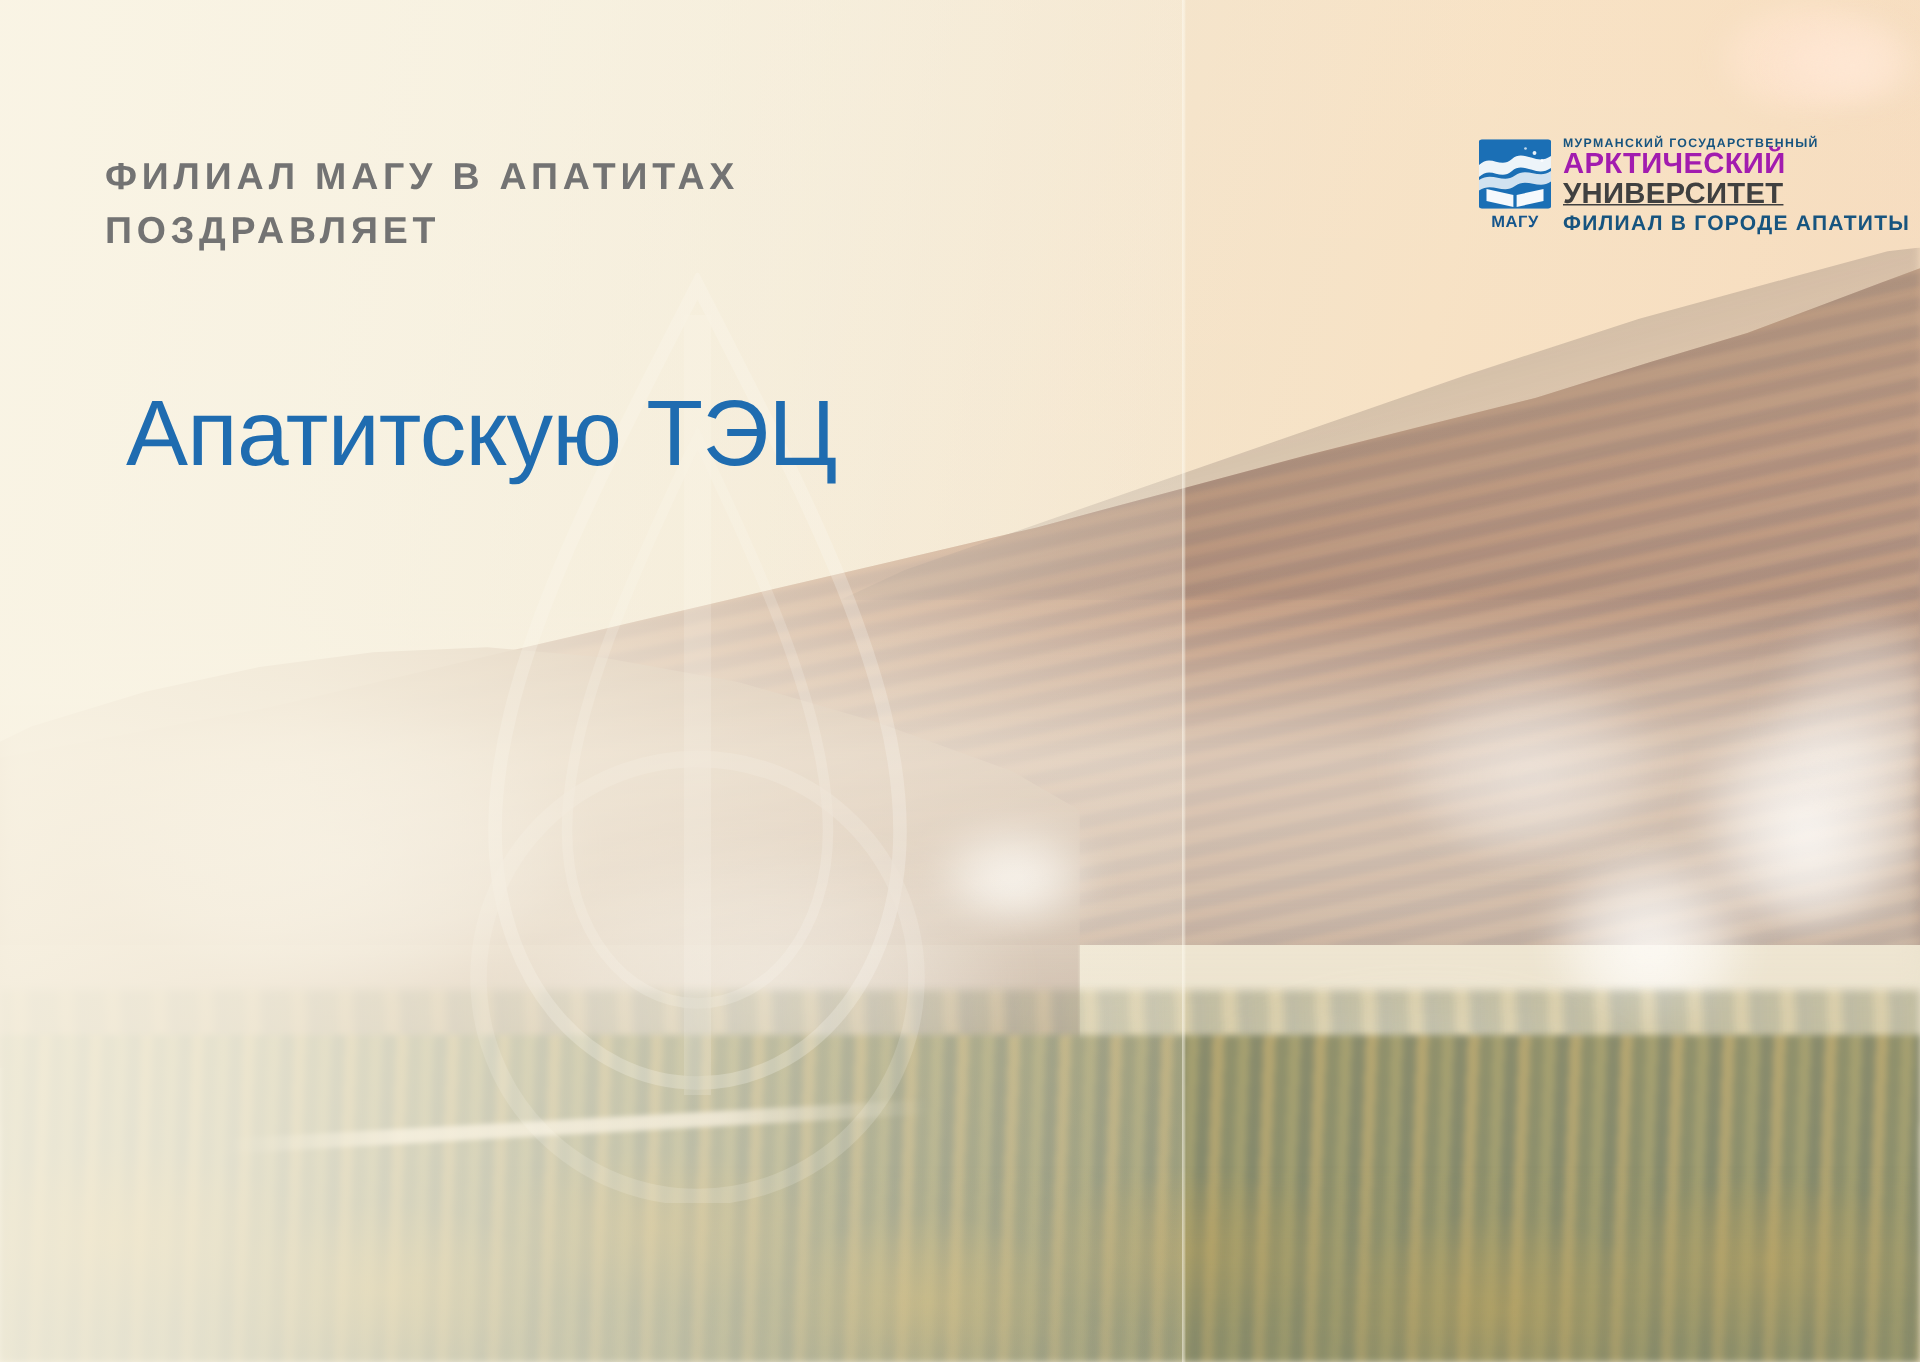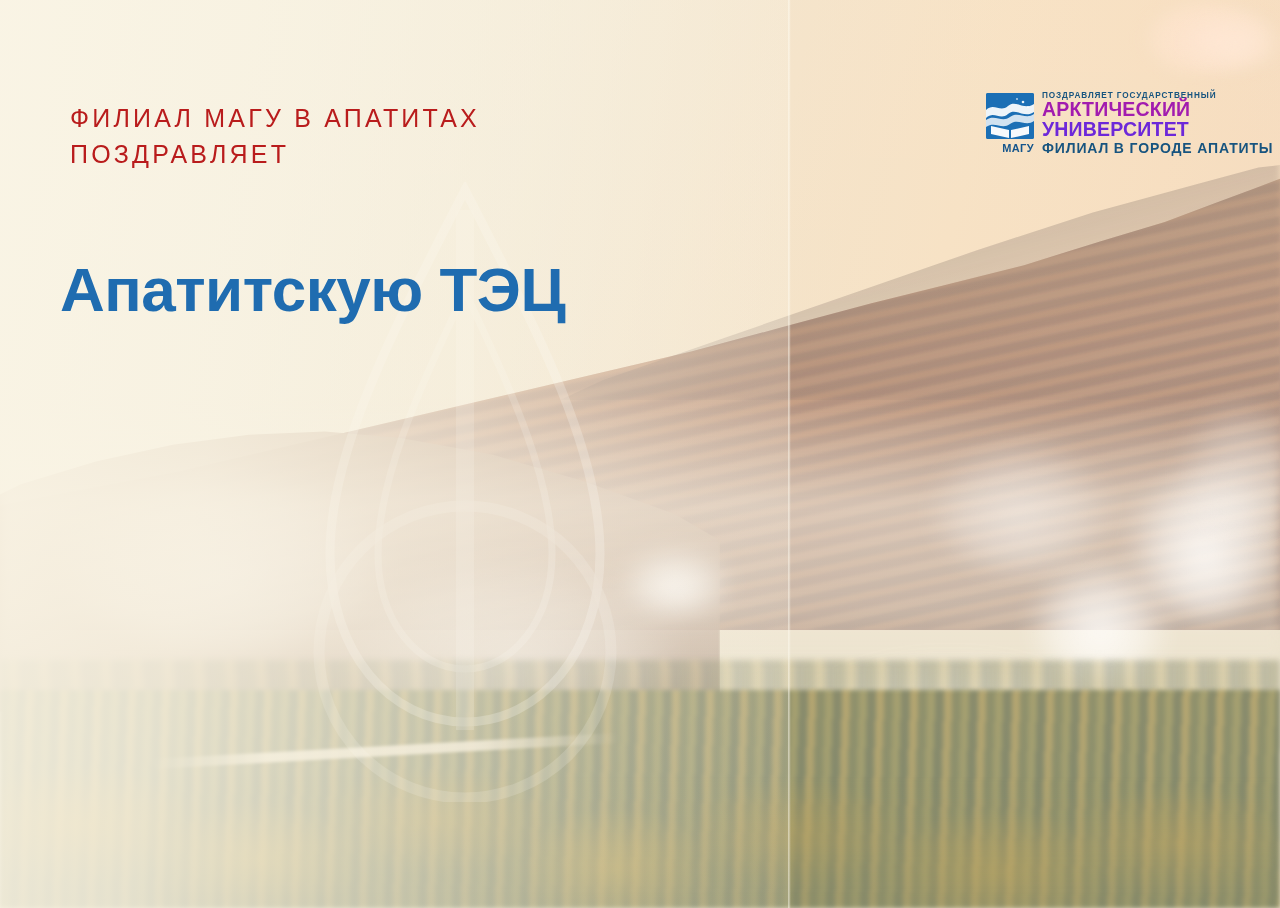--- a/index.html
+++ b/index.html
@@ -154,48 +154,48 @@
   }
   .panel-edge{
     position:absolute; left:788px; top:0; width:3px; height:908px;
     background:linear-gradient(90deg, rgba(255,252,242,.55), rgba(255,252,242,0));
     pointer-events:none;
   }
 
   
   .kicker{
     position:absolute; left:70px; top:100px; width:620px;
-    font-size:25px; font-weight:400; letter-spacing:3.2px; line-height:1.45;
-    color:#b91c1c; text-transform:uppercase;
+    font-size:25px; font-weight:700; letter-spacing:3.2px; line-height:1.45;
+    color:#737373; text-transform:uppercase;
   }
   .headline{
-    position:absolute; left:60px; top:252px; width:700px;
-    font-size:62px; font-weight:700; line-height:1.22; color:#1f6cb0;
+    position:absolute; left:84px; top:252px; width:700px;
+    font-size:62px; font-weight:400; line-height:1.22; color:#1f6cb0;
     letter-spacing:-0.5px;
   }
 
   
   .logo{
     position:absolute; left:986px; top:90px; width:205px; height:66px;
     display:flex; align-items:center; gap:8px;
   }
   .logo-mark{ width:48px; flex:0 0 48px; }
   .logo-emblem{
     width:48px; height:46px; background:#1b6fb5; border-radius:2px;
     position:relative; overflow:hidden;
   }
   .logo-emblem svg{ position:absolute; inset:0; width:100%; height:100%; }
   .logo-magu{
-    margin-top:3px; text-align:right; font-size:11px; font-weight:700;
+    margin-top:3px; text-align:center; font-size:11px; font-weight:700;
     letter-spacing:.4px; color:#15558c;
   }
   .logo-text{ flex:1 1 auto; padding-top:1px; }
   .lt1{ font-size:8.2px; font-weight:700; letter-spacing:.9px; color:#17547f; white-space:nowrap; }
   .lt2{ font-size:19.5px; font-weight:700; letter-spacing:.2px; color:#a21caf; line-height:1.02; white-space:nowrap; }
-  .lt3{ font-size:19.5px; font-weight:700; letter-spacing:.2px; color:#6d28d9; line-height:1.02; white-space:nowrap; }
+  .lt3{ font-size:19.5px; font-weight:700; letter-spacing:.2px; color:#404040; line-height:1.02; white-space:nowrap;text-decoration:underline; }
   .lt4{ font-size:14px; font-weight:700; letter-spacing:.85px; color:#17547f; white-space:nowrap; margin-top:1px; }
 </style>
 </head>
 <body>
 
 <div class="poster">
 
   <div class="photo">
     <div class="sky"></div>
     <div class="cloud"></div>
@@ -277,20 +277,20 @@
           <path d="M0 17 C 8 9, 14 20, 22 13 C 30 6, 38 18, 48 11 L48 19 C 38 26, 30 14, 22 21 C 14 28, 8 17, 0 25 Z" fill="#ffffff" opacity=".92"></path>
           <path d="M0 27 C 9 21, 16 30, 24 24 C 32 18, 40 27, 48 21 L48 28 C 40 34, 32 25, 24 31 C 16 37, 9 28, 0 34 Z" fill="#ffffff" opacity=".8"></path>
           <path d="M5 33 L23 37 L23 45 L5 41 Z" fill="#ffffff" opacity=".96"></path>
           <path d="M43 33 L25 37 L25 45 L43 41 Z" fill="#ffffff" opacity=".96"></path>
           <rect x="23" y="36" width="2" height="9" fill="#1b6fb5" opacity=".5"></rect>
         </svg>
       </div>
       <div class="logo-magu">МАГУ</div>
     </div>
     <div class="logo-text">
-      <div class="lt1">ПОЗДРАВЛЯЕТ  ГОСУДАРСТВЕННЫЙ</div>
+      <div class="lt1">МУРМАНСКИЙ  ГОСУДАРСТВЕННЫЙ</div>
       <div class="lt2">АРКТИЧЕСКИЙ</div>
       <div class="lt3">УНИВЕРСИТЕТ</div>
       <div class="lt4">ФИЛИАЛ В ГОРОДЕ АПАТИТЫ</div>
     </div>
   </div>
 
 </div>
 
 </body></html>

